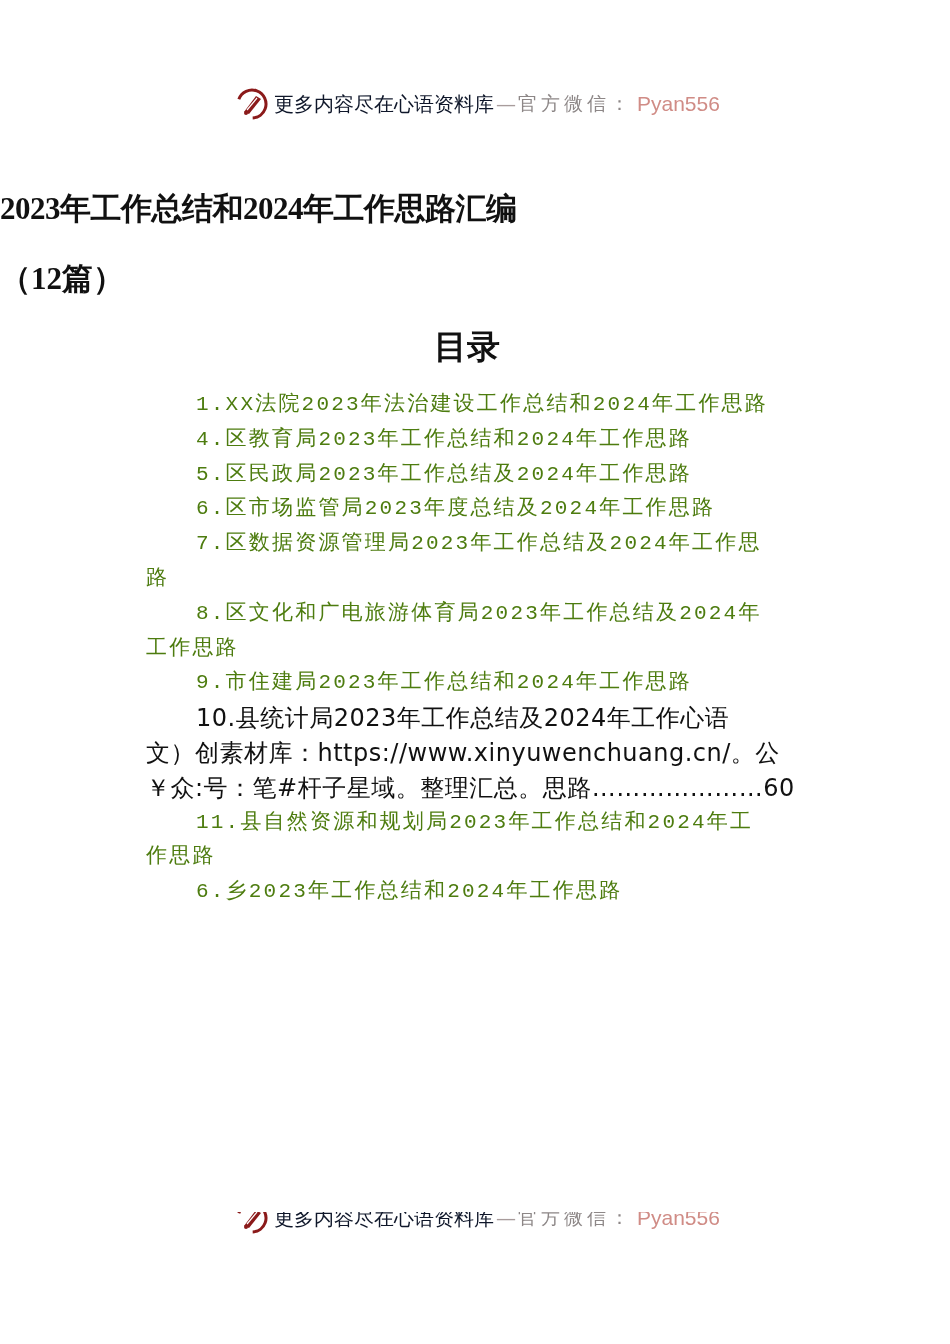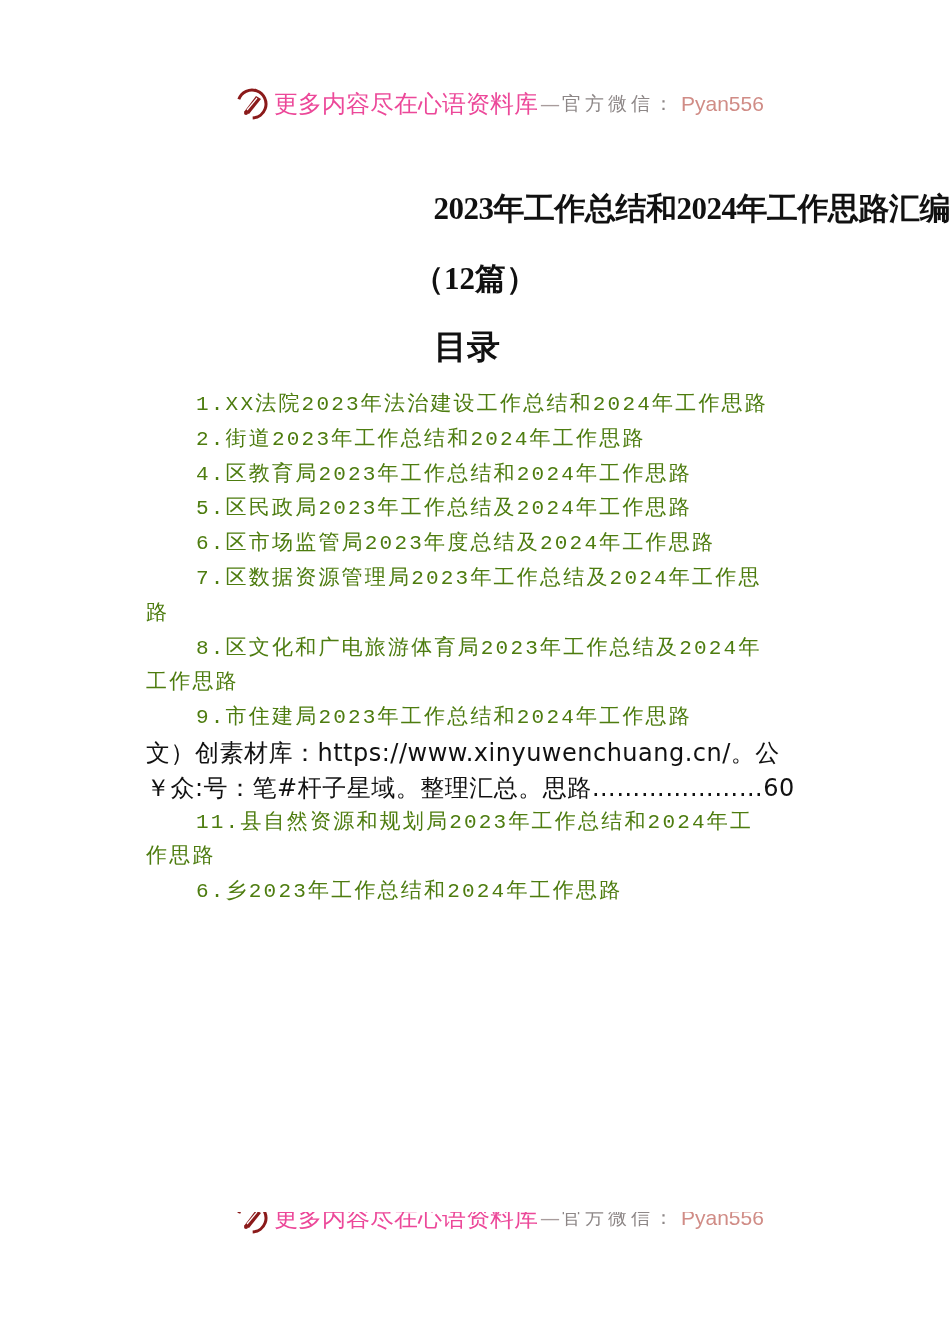--- a/index.html
+++ b/index.html
@@ -22,52 +22,51 @@
       align-items: center;
       white-space: nowrap;
     }
     .watermark.top { top: 84px; height: 40px; }
     .watermark.bottom { top: 1212px; height: 26px; overflow: hidden; }
     .watermark.bottom .wm-inner { margin-top: -14px; }
     .wm-inner { display: flex; align-items: center; }
     .wm-logo { width: 36px; height: 36px; margin-right: 4px; }
     .wm-cn {
       font-family: "DejaVu Serif", serif;
-      font-size: 24px;
-      color: #ec4899;
+      font-size: 20px;
+      color: #0f172a;
       letter-spacing: 0px;
     }
     .wm-dash { color: #a89c9c; font-size: 20px; margin: 0 2px; }
     .wm-wx {
       font-family: Liberation Mono, monospace;
       font-size: 19px;
       color: #8d8787;
       letter-spacing: 4px;
     }
     .wm-id {
       font-family: "Liberation Sans", sans-serif;
       font-size: 21px;
       color: #d08c86;
       margin-left: 4px;
     }
     .title {
       position: absolute;
       left: 0; right: 0;
       top: 188px;
-      text-align: right;
+      text-align: left;
       font-family: "Liberation Serif", "DejaVu Serif", serif;
       font-weight: bold;
       font-size: 31px;
       letter-spacing: -0.5px;
     }
     .subtitle {
       position: absolute;
       left: 0; right: 0;
       top: 258px;
-      text-align: center;
       font-family: "Liberation Serif", "DejaVu Serif", serif;
       font-weight: bold;
       font-size: 31px;
     }
     .toc-heading {
       position: absolute;
       left: 0; right: 16px;
       top: 325px;
       text-align: center;
       font-family: "DejaVu Serif", serif;
@@ -115,29 +114,29 @@
     <span class="wm-id">Pyan556</span>
   </div>
 </div>
 
 <div class="title">2023年工作总结和2024年工作思路汇编</div>
 <div class="subtitle">（12篇）</div>
 <div class="toc-heading">目录</div>
 
 <div class="toc">
   <div class="toc-line indent">1.XX法院2023年法治建设工作总结和2024年工作思路</div>
-  <div class="toc-line indent">2.街道2023年工作总结和2024年工作思路</div>
   <div class="toc-line indent">4.区教育局2023年工作总结和2024年工作思路</div>
   <div class="toc-line indent">5.区民政局2023年工作总结及2024年工作思路</div>
   <div class="toc-line indent">6.区市场监管局2023年度总结及2024年工作思路</div>
   <div class="toc-line indent">7.区数据资源管理局2023年工作总结及2024年工作思</div>
   <div class="toc-line">路</div>
   <div class="toc-line indent">8.区文化和广电旅游体育局2023年工作总结及2024年</div>
   <div class="toc-line">工作思路</div>
   <div class="toc-line indent">9.市住建局2023年工作总结和2024年工作思路</div>
+  <div class="toc-line special indent">10.县统计局2023年工作总结及2024年工作心语</div>
   <div class="toc-line special">文）创素材库：https://www.xinyuwenchuang.cn/。公</div>
   <div class="toc-line special">￥众:号：笔#杆子星域。整理汇总。思路…………………60</div>
   <div class="toc-line indent">11.县自然资源和规划局2023年工作总结和2024年工</div>
   <div class="toc-line">作思路</div>
   <div class="toc-line indent">6.乡2023年工作总结和2024年工作思路</div>
 </div>
 
 <div class="watermark bottom">
   <div class="wm-inner">
     <svg class="wm-logo" viewBox="0 0 36 36">

